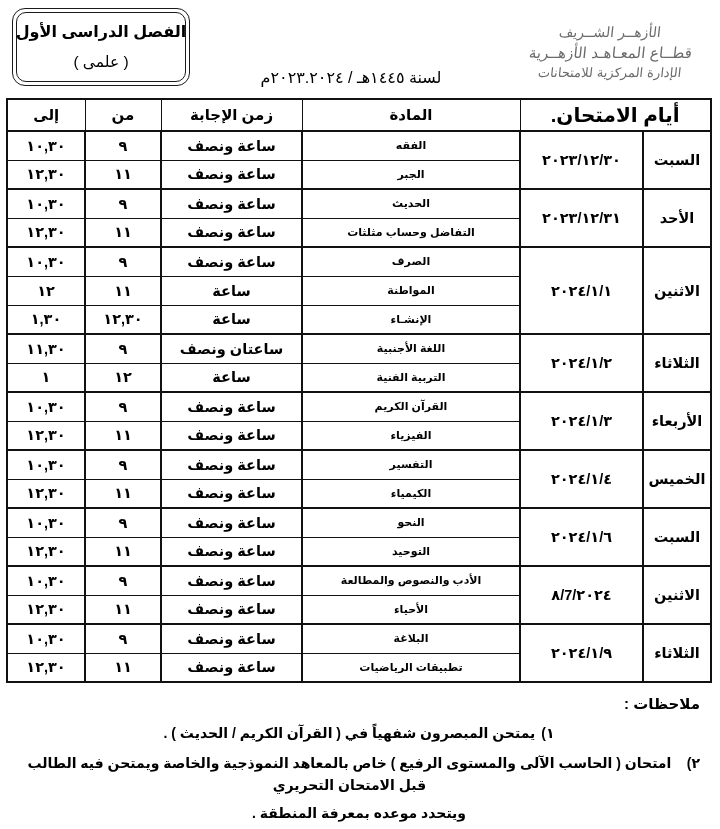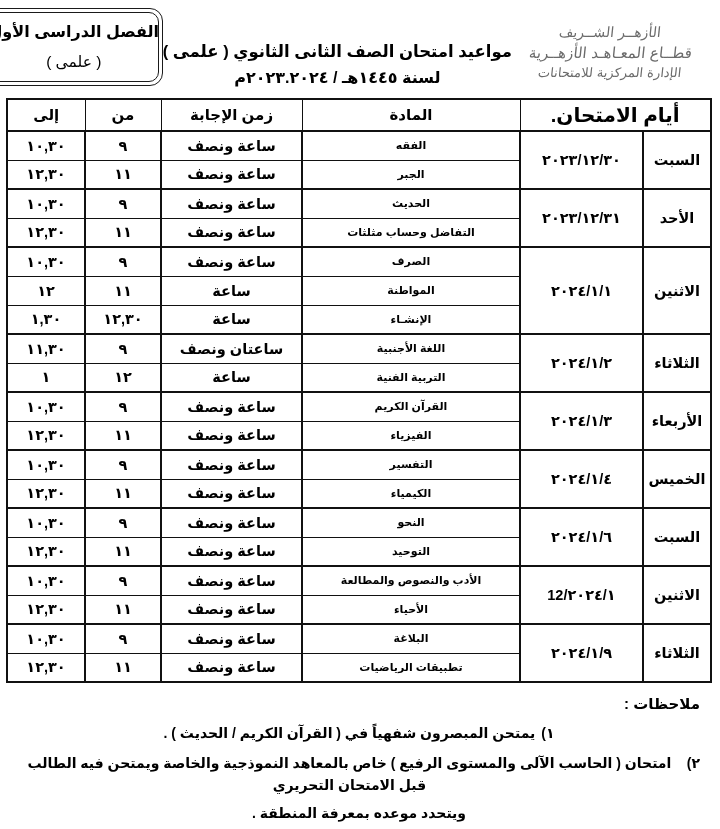--- a/index.html
+++ b/index.html
@@ -70,21 +70,21 @@
     text-align: center;
   }
   .center-title .t1 {
     font-size: 16.5px;
     font-weight: bold;
     line-height: 1.5;
     white-space: nowrap;
   }
   .center-title .t2 {
     font-size: 16px;
-    font-weight: bold;
+    font-weight: normal;
     line-height: 1.5;
     white-space: nowrap;
     margin-top: 2px;
   }
 
   
   .term-box {
     width: 178px;
     flex: 0 0 178px;
     border: 1.6px solid #1a1a1a;
@@ -244,21 +244,20 @@
 
   <div class="header">
 
     <div class="logo-block">
       <div class="logo-line l1">الأزهــر الشــريف</div>
       <div class="logo-line l2">قطــاع المعـاهـد الأزهــرية</div>
       <div class="logo-line l3">الإدارة المركزية للامتحانات</div>
     </div>
 
     <div class="center-title">
-      <div class="t1">مواعيد  امتحان الصف الثانى الثانوي ( علمى )</div>
       <div class="t2">لسنة ١٤٤٥هـ / ٢٠٢٣.٢٠٢٤م</div>
     </div>
 
     <div class="term-box">
       <div class="term-box-inner">
         <div class="b1">الفصل الدراسى الأول</div>
         <div class="b2">( علمى )</div>
       </div>
     </div>
 
@@ -382,21 +381,21 @@
           <td class="cell-to">١٠,٣٠</td>
         </tr>
         <tr class="grp-inner">
           <td class="cell-subject">التوحيد</td>
           <td class="cell-dur">ساعة ونصف</td>
           <td class="cell-from">١١</td>
           <td class="cell-to">١٢,٣٠</td>
         </tr>
         <tr class="grp-start">
           <td class="cell-day" rowspan="2">الاثنين</td>
-          <td class="cell-date" rowspan="2">٢٠٢٤/١/12</td>
+          <td class="cell-date" rowspan="2">٢٠٢٤/7/٨</td>
           <td class="cell-subject">الأدب والنصوص والمطالعة</td>
           <td class="cell-dur">ساعة ونصف</td>
           <td class="cell-from">٩</td>
           <td class="cell-to">١٠,٣٠</td>
         </tr>
         <tr class="grp-inner">
           <td class="cell-subject">الأحياء</td>
           <td class="cell-dur">ساعة ونصف</td>
           <td class="cell-from">١١</td>
           <td class="cell-to">١٢,٣٠</td>

